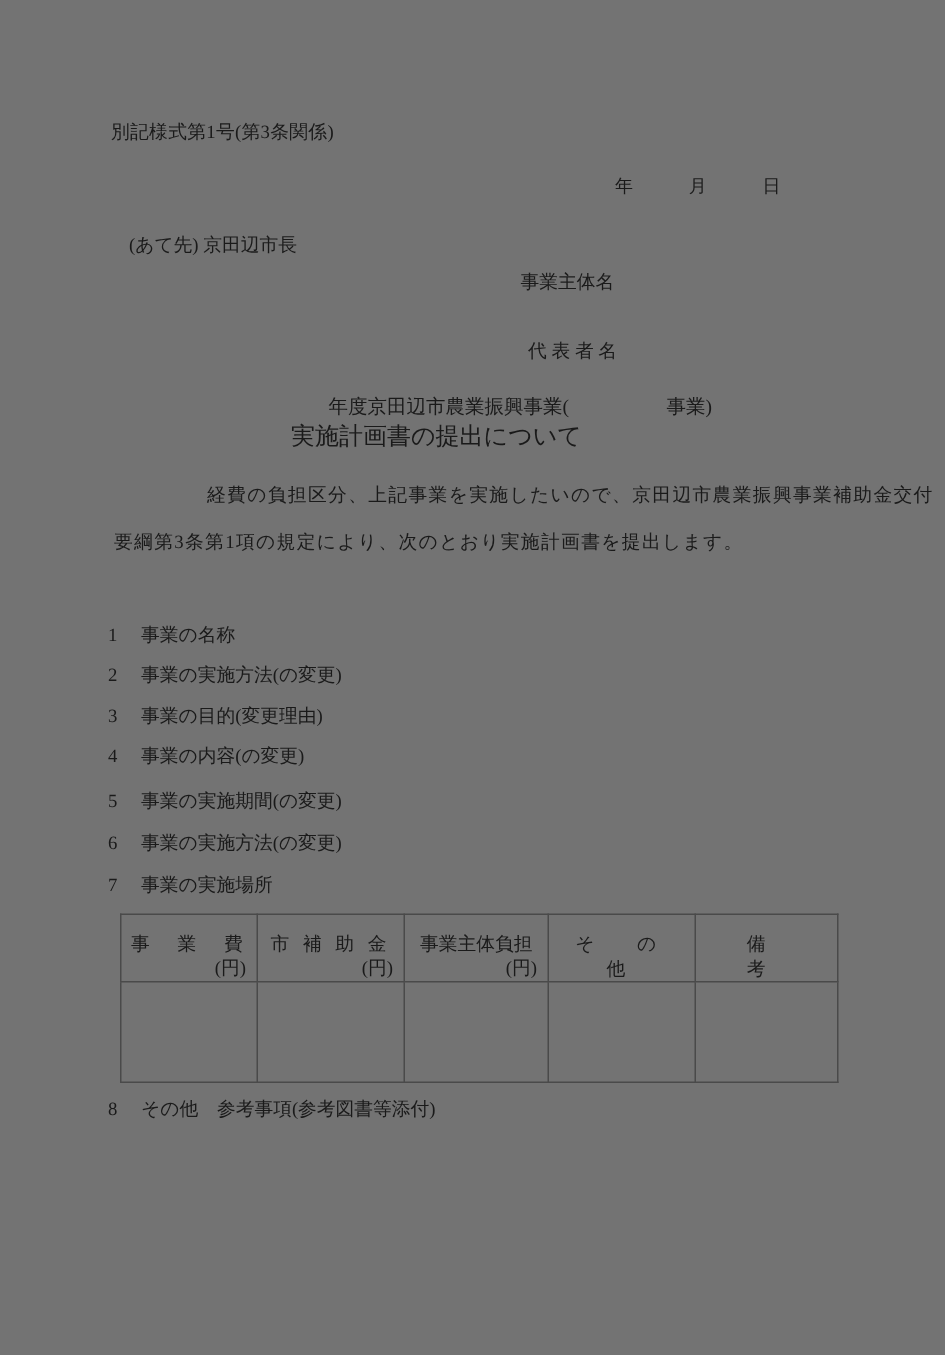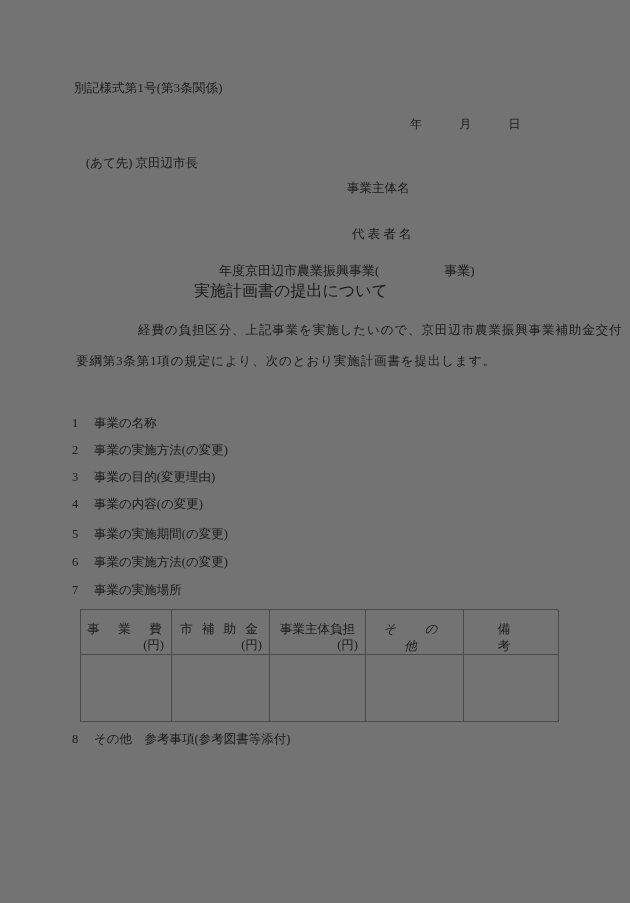--- a/index.html
+++ b/index.html
@@ -115,21 +115,21 @@
     font-size: 12.5px;
     padding-right: 7px;
     margin-top: -1px;
   }
   .col-1 { width: 90px; }
   .col-2 { width: 97px; }
   .col-3 { width: 95px; }
   .col-4 { width: 97px; }
   .col-5 { width: 94px; }
   .sp3 { letter-spacing: 3px; }
-  .sp8 { letter-spacing: 8px; font-style: italic; }
+  .sp8 { letter-spacing: 8px; }
   .sp14 { letter-spacing: 14px; }
 </style>
 </head>
 <body>
 
 <div class="page">
 
   <div class="abs" id="form-code">別記様式第1号(第3条関係)</div>
 
   <div class="abs" id="date-line">年　　　月　　　日</div>

